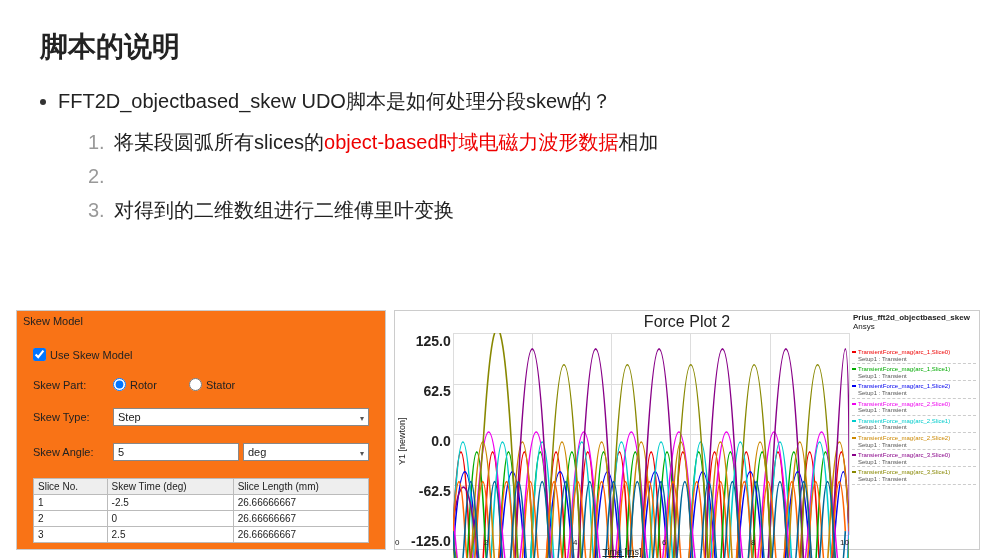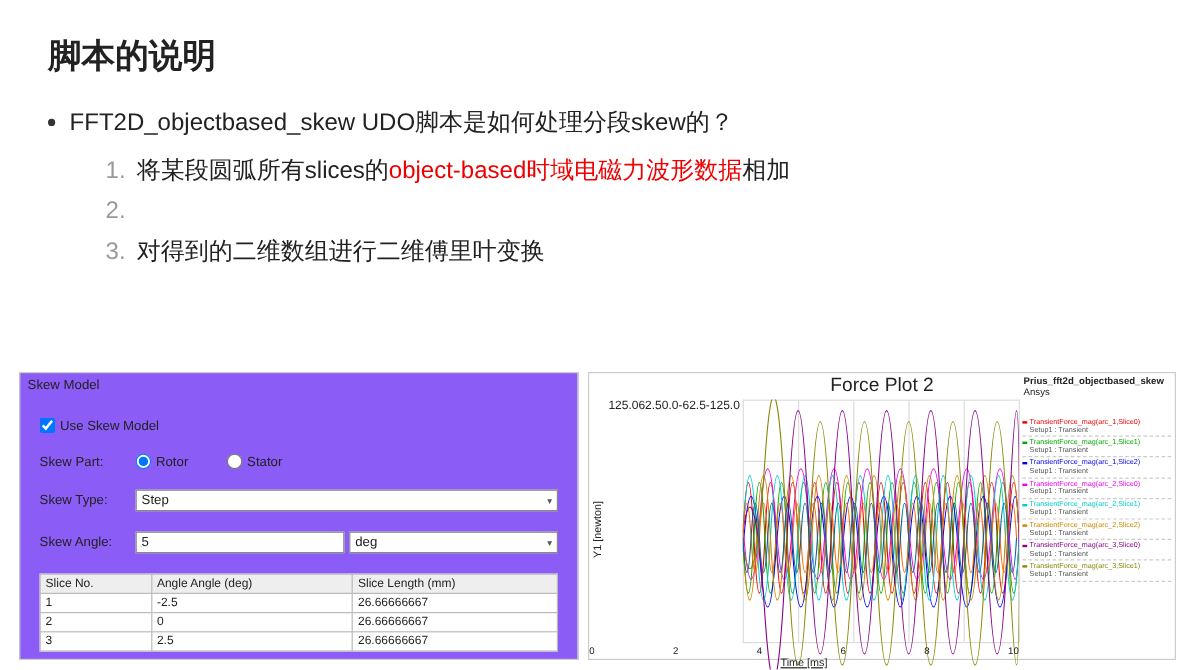--- a/index.html
+++ b/index.html
@@ -7,41 +7,41 @@
   .slide { padding: 28px 40px 10px 40px; }
   .title { font-size: 28px; font-weight: 700; margin-bottom: 22px; }
   .bullet-row { display: flex; align-items: center; font-size: 20px; margin-bottom: 10px; }
   .bullet-dot { width: 6px; height: 6px; background: #333; border-radius: 50%; margin-right: 12px; }
   .num-list { margin-left: 48px; font-size: 20px; line-height: 1.7; }
   .num-row { display: flex; }
   .num { color: #999; width: 26px; flex-shrink: 0; }
   .red { color: #e00; }
   .panels { position: absolute; left: 16px; bottom: 8px; display: flex; gap: 8px; width: 964px; }
   
-  .skew-panel { width: 466px; background: #8b5cf6; border: 1px solid #ccc; font-size: 11px; padding: 4px 6px 2px 6px; }
+  .skew-panel { width: 370px; background: #f97316; border: 1px solid #ccc; font-size: 11px; padding: 4px 6px 2px 6px; }
   .skew-hdr { font-size: 11px; margin-bottom: 2px; }
   .skew-inner { padding: 2px 10px 4px 10px; }
   .frow { display: flex; align-items: center; margin: 17px 0; }
   .flab { width: 80px; }
   .chk { display: flex; align-items: center; gap: 4px; }
   input[type=checkbox], input[type=radio] { margin: 0; }
   .radio-group { display: flex; gap: 32px; }
   .sel { flex: 1; height: 18px; border: 1px solid #888; background: #fff; display: flex; align-items: center; padding: 0 4px; justify-content: space-between; }
   .sel-sm { width: 50px; }
   .txt { width: 180px; height: 18px; border: 1px solid #888; background: #fff; padding: 0 4px; display: flex; align-items: center; }
   .tbl { width: 100%; border-collapse: collapse; margin-top: 6px; background: #fff; font-size: 10px; }
   .tbl th, .tbl td { border: 1px solid #bbb; padding: 2px 4px; text-align: left; }
   .tbl th { background: #eee; font-weight: 400; }
   
   .plot-panel { flex: 1; background: #fff; border: 1px solid #ccc; position: relative; display: flex; flex-direction: column; }
   .plot-top { display: flex; justify-content: space-between; font-size: 9px; padding: 2px 6px; align-items: flex-start; }
   .plot-title { flex: 1; text-align: center; font-size: 16px; }
   .plot-body { flex: 1; display: flex; position: relative; }
   .yaxis-label { writing-mode: vertical-rl; transform: rotate(180deg); font-size: 9px; text-align: center; padding: 0 2px; }
-  .yticks { display: flex; flex-direction: row; justify-content: space-between; font-size: 10px; text-align: right; padding: 0 2px; }
+  .yticks { display: flex; flex-direction: column; justify-content: space-between; font-size: 14px; text-align: right; padding: 0 2px; font-weight: bold; }
   .plot-area { flex: 1; position: relative; margin-right: 130px; margin-bottom: 14px; }
   .grid { position: absolute; inset: 0; }
   .gline-h, .gline-v { position: absolute; background: #ddd; }
   .gline-h { left: 0; right: 0; height: 1px; }
   .gline-v { top: 0; bottom: 0; width: 1px; }
   .wave { position: absolute; inset: 0; }
   .legend { position: absolute; right: 2px; top: 14px; width: 126px; font-size: 6px; line-height: 1.1; background: rgba(255,255,255,0.85); padding: 1px; }
   .leg-item { border-bottom: 1px dashed #ccc; margin-bottom: 1px; padding: 1px 0 1px 6px; position: relative; }
   .leg-item::before { content: ""; position: absolute; left: 0; top: 3px; width: 4px; height: 2px; background: currentColor; }
   .leg-sub { color: #555; }
@@ -112,21 +112,21 @@
         <div class="txt" style="flex:1">5</div>
         <div class="sel sel-sm" style="margin-left:4px">
             <span>deg</span>
             <span class="tri"></span>
           </div>
       </div>
       <table class="tbl">
         <tbody>
             <tr>
           <th>Slice No.</th>
-          <th>Angle Angle (deg)</th>
+          <th>Skew Time (deg)</th>
           <th>Slice Length (mm)</th>
         </tr>
         <tr>
               <td>1</td>
               <td>-2.5</td>
               <td>26.66666667</td>
             </tr>
         <tr>
               <td>2</td>
               <td>0</td>

